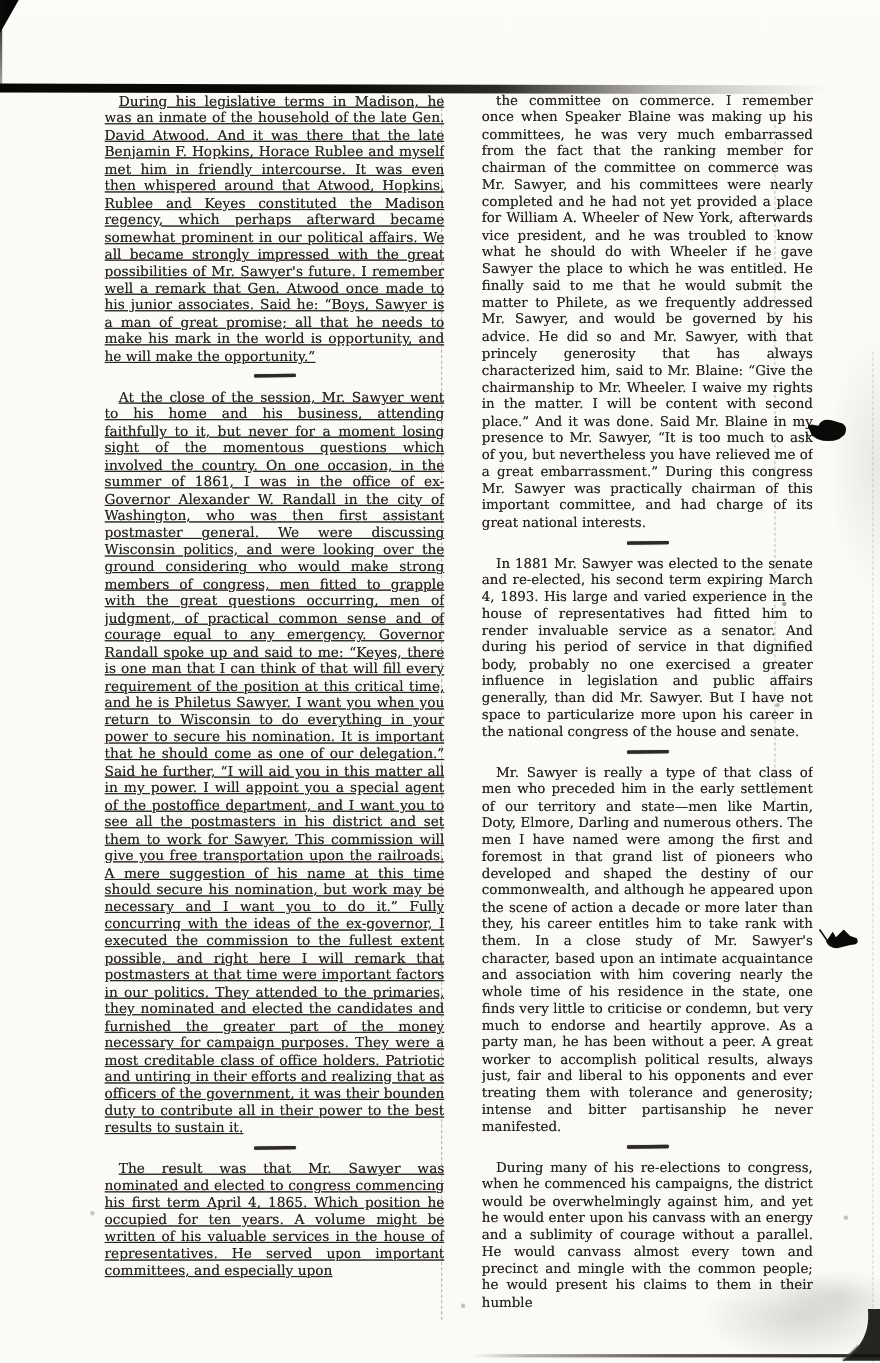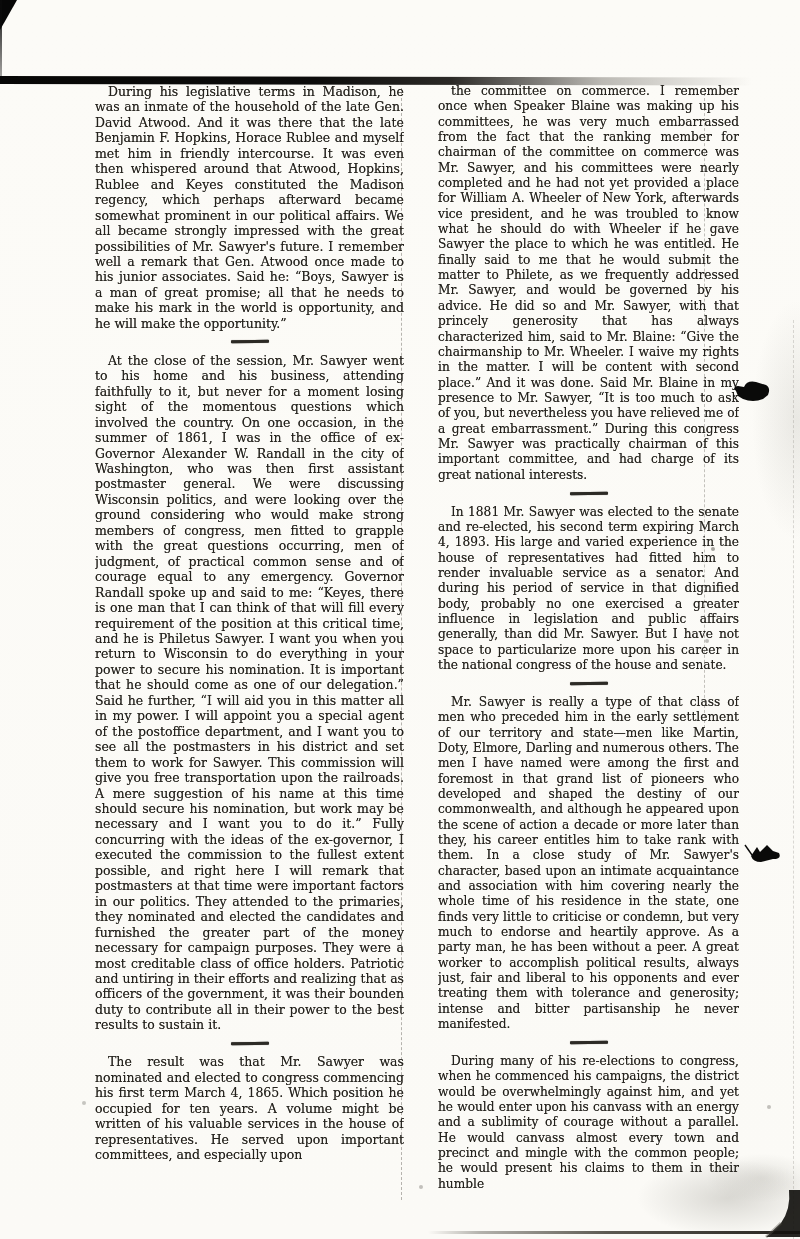--- a/index.html
+++ b/index.html
@@ -16,21 +16,21 @@
       radial-gradient(ellipse 60px 160px at 797px 420px, rgba(150,148,140,.18), transparent 75%),
       linear-gradient(#fcfbf7,#fbfaf6);
   }
   .col{
     position:absolute;top:84px;
     color:#24221d;
     text-align:justify;
     text-shadow:0 0 .6px rgba(36,34,29,.6);
     overflow:hidden;
   }
-  .col-left{left:95px;width:309px;height:1130px;font-size:12.5px;line-height:15.45px;}
+  .col-left{left:95px;width:309px;height:1130px;font-size:12.5px;line-height:15.45px;text-decoration:underline;}
   .col-right{left:406px;width:301px;height:1126px;font-size:12.2px;line-height:15.35px;margin-left:32px;}
   .col p{margin:0;text-indent:13px;}
   .sep{
     width:38px;height:2.6px;background:#2c2a25;border-radius:1px;
     margin:9px auto 10px auto;transform:rotate(-.7deg);
     box-shadow:0 0 .8px rgba(40,38,33,.8);
   }
   .rule{position:absolute;width:0;}
   .rule-mid{left:401px;top:88px;height:1112px;border-left:1px dashed rgba(86,82,74,.42);}
   .rule-right{left:704px;top:88px;height:640px;border-left:1px dashed rgba(86,82,74,.34);}
@@ -80,21 +80,21 @@
 
   <div class="rule rule-mid"></div>
   <div class="rule rule-right"></div>
   <div class="edge-right"></div>
 
   <div class="col col-left">
     <p>During his legislative terms in Madison, he was an inmate of the household of the late Gen. David Atwood. And it was there that the late Benjamin F. Hopkins, Horace Rublee and myself met him in friendly intercourse. It was even then whispered around that Atwood, Hopkins, Rublee and Keyes constituted the Madison regency, which perhaps afterward became somewhat prominent in our political affairs. We all became strongly impressed with the great possibilities of Mr. Sawyer's future. I remember well a remark that Gen. Atwood once made to his junior associates. Said he: “Boys, Sawyer is a man of great promise; all that he needs to make his mark in the world is opportunity, and he will make the opportunity.”</p>
     <div class="sep"></div>
     <p>At the close of the session, Mr. Sawyer went to his home and his business, attending faithfully to it, but never for a moment losing sight of the momentous questions which involved the country. On one occasion, in the summer of 1861, I was in the office of ex-Governor Alexander W. Randall in the city of Washington, who was then first assistant postmaster general. We were discussing Wisconsin politics, and were looking over the ground considering who would make strong members of congress, men fitted to grapple with the great questions occurring, men of judgment, of practical common sense and of courage equal to any emergency. Governor Randall spoke up and said to me: “Keyes, there is one man that I can think of that will fill every requirement of the position at this critical time, and he is Philetus Sawyer. I want you when you return to Wisconsin to do everything in your power to secure his nomination. It is important that he should come as one of our delegation.” Said he further, “I will aid you in this matter all in my power. I will appoint you a special agent of the postoffice department, and I want you to see all the postmasters in his district and set them to work for Sawyer. This commission will give you free transportation upon the railroads. A mere suggestion of his name at this time should secure his nomination, but work may be necessary and I want you to do it.” Fully concurring with the ideas of the ex-governor, I executed the commission to the fullest extent possible, and right here I will remark that postmasters at that time were important factors in our politics. They attended to the primaries, they nominated and elected the candidates and furnished the greater part of the money necessary for campaign purposes. They were a most creditable class of office holders. Patriotic and untiring in their efforts and realizing that as officers of the government, it was their bounden duty to contribute all in their power to the best results to sustain it.</p>
     <div class="sep"></div>
-    <p>The result was that Mr. Sawyer was nominated and elected to congress commencing his first term March 4, 1865. Which position he occupied for ten years. A volume might be written of his valuable services in the house of representatives. He served upon important committees, and especially upon</p>
+    <p>The result was that Mr. Sawyer was nominated and elected to congress commencing his first term April 4, 1865. Which position he occupied for ten years. A volume might be written of his valuable services in the house of representatives. He served upon important committees, and especially upon</p>
   </div>
 
   <div class="col col-right">
     <p>the committee on commerce. I remember once when Speaker Blaine was making up his committees, he was very much embarrassed from the fact that the ranking member for chairman of the committee on commerce was Mr. Sawyer, and his committees were nearly completed and he had not yet provided a place for William A. Wheeler of New York, afterwards vice president, and he was troubled to know what he should do with Wheeler if he gave Sawyer the place to which he was entitled. He finally said to me that he would submit the matter to Philete, as we frequently addressed Mr. Sawyer, and would be governed by his advice. He did so and Mr. Sawyer, with that princely generosity that has always characterized him, said to Mr. Blaine: “Give the chairmanship to Mr. Wheeler. I waive my rights in the matter. I will be content with second place.” And it was done. Said Mr. Blaine in my presence to Mr. Sawyer, “It is too much to ask of you, but nevertheless you have relieved me of a great embarrassment.” During this congress Mr. Sawyer was practically chairman of this important committee, and had charge of its great national interests.</p>
     <div class="sep"></div>
     <p>In 1881 Mr. Sawyer was elected to the senate and re-elected, his second term expiring March 4, 1893. His large and varied experience in the house of representatives had fitted him to render invaluable service as a senator. And during his period of service in that dignified body, probably no one exercised a greater influence in legislation and public affairs generally, than did Mr. Sawyer. But I have not space to particularize more upon his career in the national congress of the house and senate.</p>
     <div class="sep"></div>
     <p>Mr. Sawyer is really a type of that class of men who preceded him in the early settlement of our territory and state—men like Martin, Doty, Elmore, Darling and numerous others. The men I have named were among the first and foremost in that grand list of pioneers who developed and shaped the destiny of our commonwealth, and although he appeared upon the scene of action a decade or more later than they, his career entitles him to take rank with them. In a close study of Mr. Sawyer's character, based upon an intimate acquaintance and association with him covering nearly the whole time of his residence in the state, one finds very little to criticise or condemn, but very much to endorse and heartily approve. As a party man, he has been without a peer. A great worker to accomplish political results, always just, fair and liberal to his opponents and ever treating them with tolerance and generosity; intense and bitter partisanship he never manifested.</p>
     <div class="sep"></div>
     <p>During many of his re-elections to congress, when he commenced his campaigns, the district would be overwhelmingly against him, and yet he would enter upon his canvass with an energy and a sublimity of courage without a parallel. He would canvass almost every town and precinct and mingle with the common people; he would present his claims to them in their humble</p>

